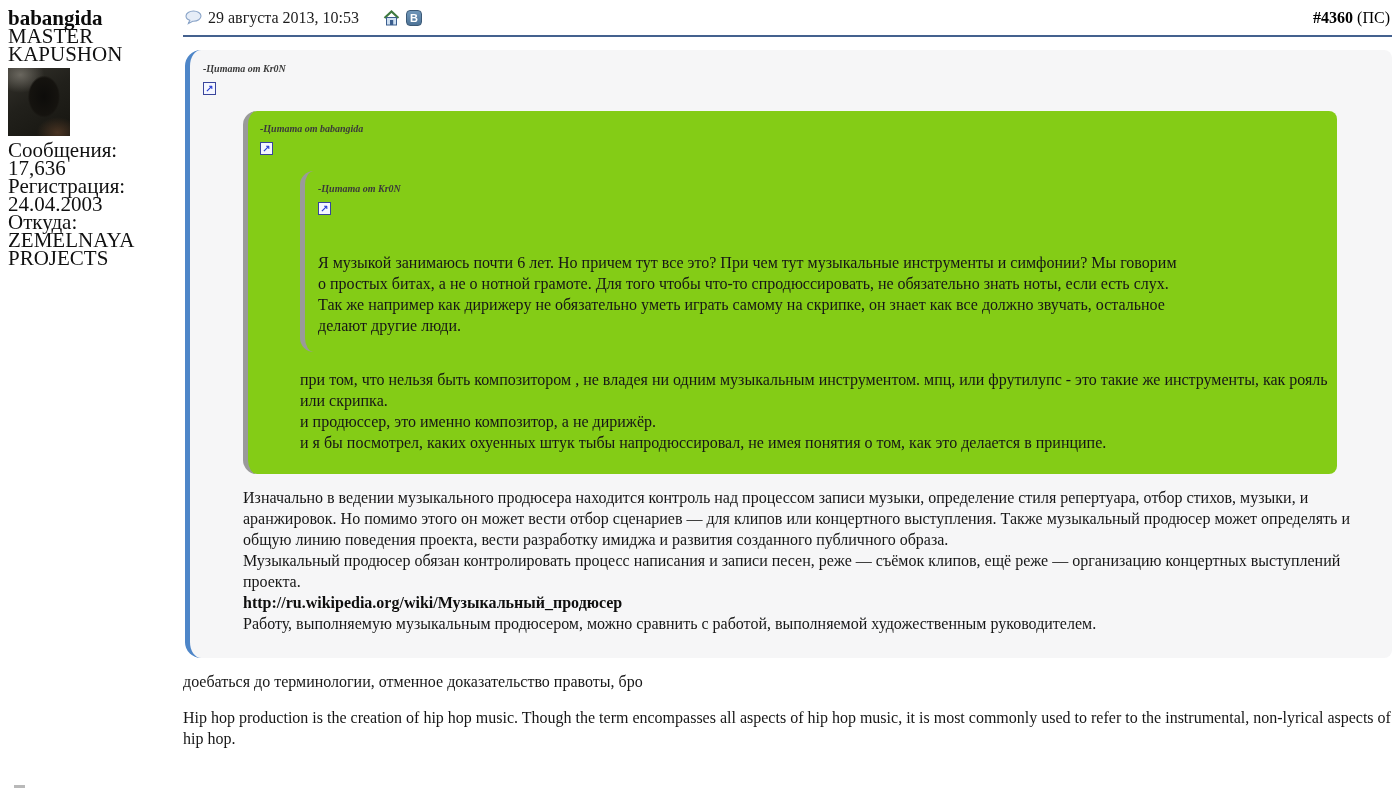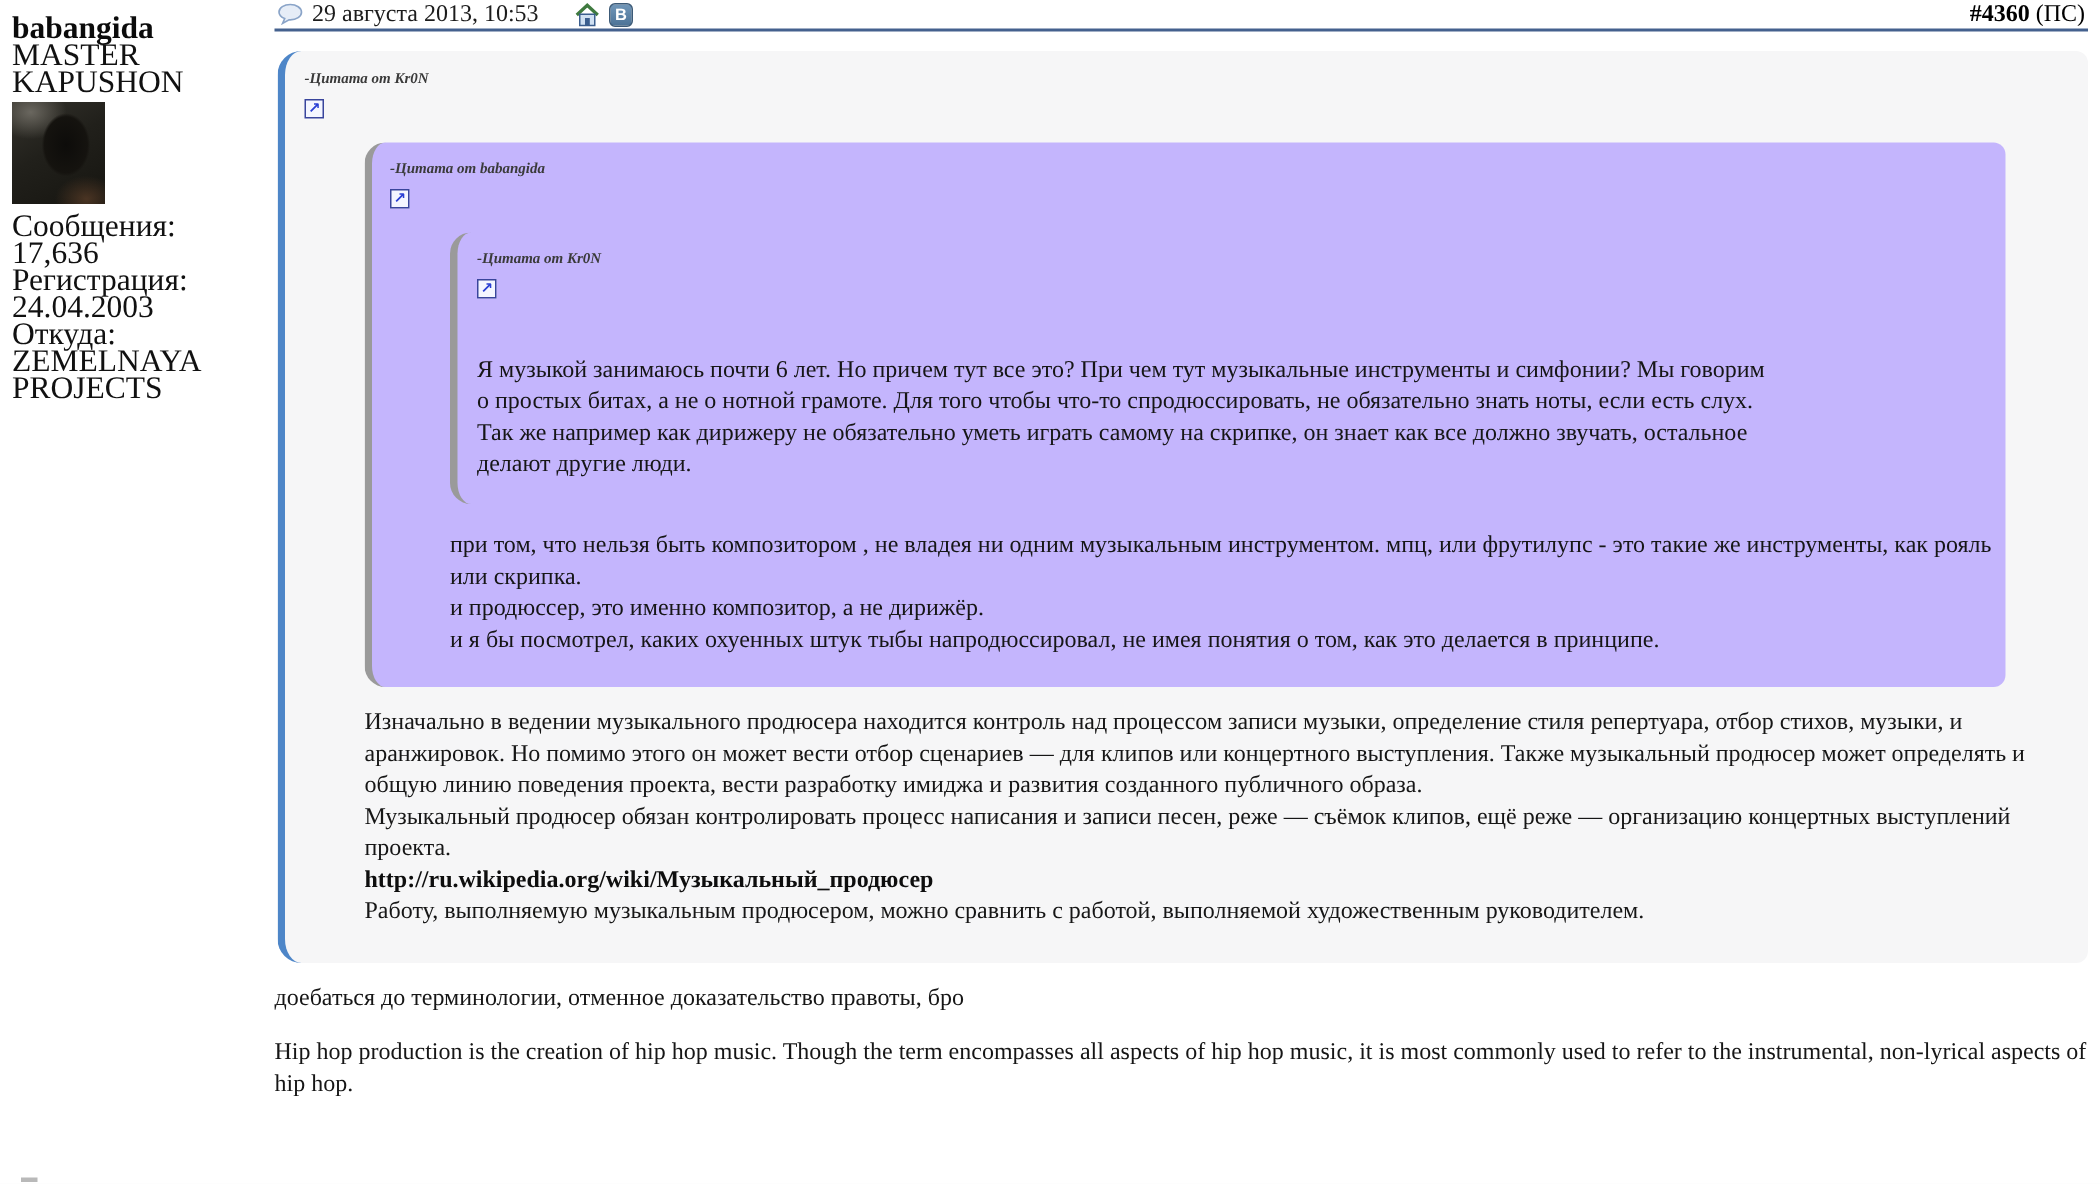--- a/index.html
+++ b/index.html
@@ -27,21 +27,21 @@
       radial-gradient(ellipse 30px 22px at 80% 95%, #4a3423 0%, rgba(60,40,25,0) 70%),
       linear-gradient(150deg, #34322c 0%, #21201b 45%, #161510 100%);
   }
   .stats { margin-top: 5px; }
   .stats div { color: #111; }
 
   
   .content { position: absolute; left: 183px; top: 0; width: 1209px; }
 
   .post-header {
-    height: 21px; border-bottom: 2px solid #44618e;
+    height: 37px; border-bottom: 2px solid #44618e;
     display: flex; align-items: center; padding-left: 2px;
     font-size: 16px;
   }
   .post-header .date { margin-left: 6px; color: #1c1c1c; }
   .hdr-icon { display: inline-flex; align-items: center; justify-content: center; }
   .home-btn { margin-left: 24px; cursor: pointer; }
   .vk-btn {
     margin-left: 6px; width: 16px; height: 16px; border-radius: 4px; cursor: pointer;
     background: linear-gradient(#7197b9 0%, #4d7397 100%);
     border: 1px solid #3c5a77;
@@ -59,21 +59,21 @@
   }
   .quote-outer {
     margin-left: 2px; margin-top: 13px;
     background: #f6f6f7;
     border-left-color: #4e86c8;
     border-radius: 16px 8px 8px 16px;
     padding: 11px 12px 24px 13px;
   }
   .quote-mid {
     margin-top: 15px; margin-right: 43px;
-    background: #c4b5fd;
+    background: #84cc16;
     border-radius: 14px 8px 8px 14px;
     padding: 10px 0 21px 12px;
   }
   .quote-inner {
     margin-top: 15px;
     border-radius: 14px 0 0 14px;
     padding: 10px 12px 16px 13px;
   }
   .q-label {
     font-size: 10px; line-height: 16px;

